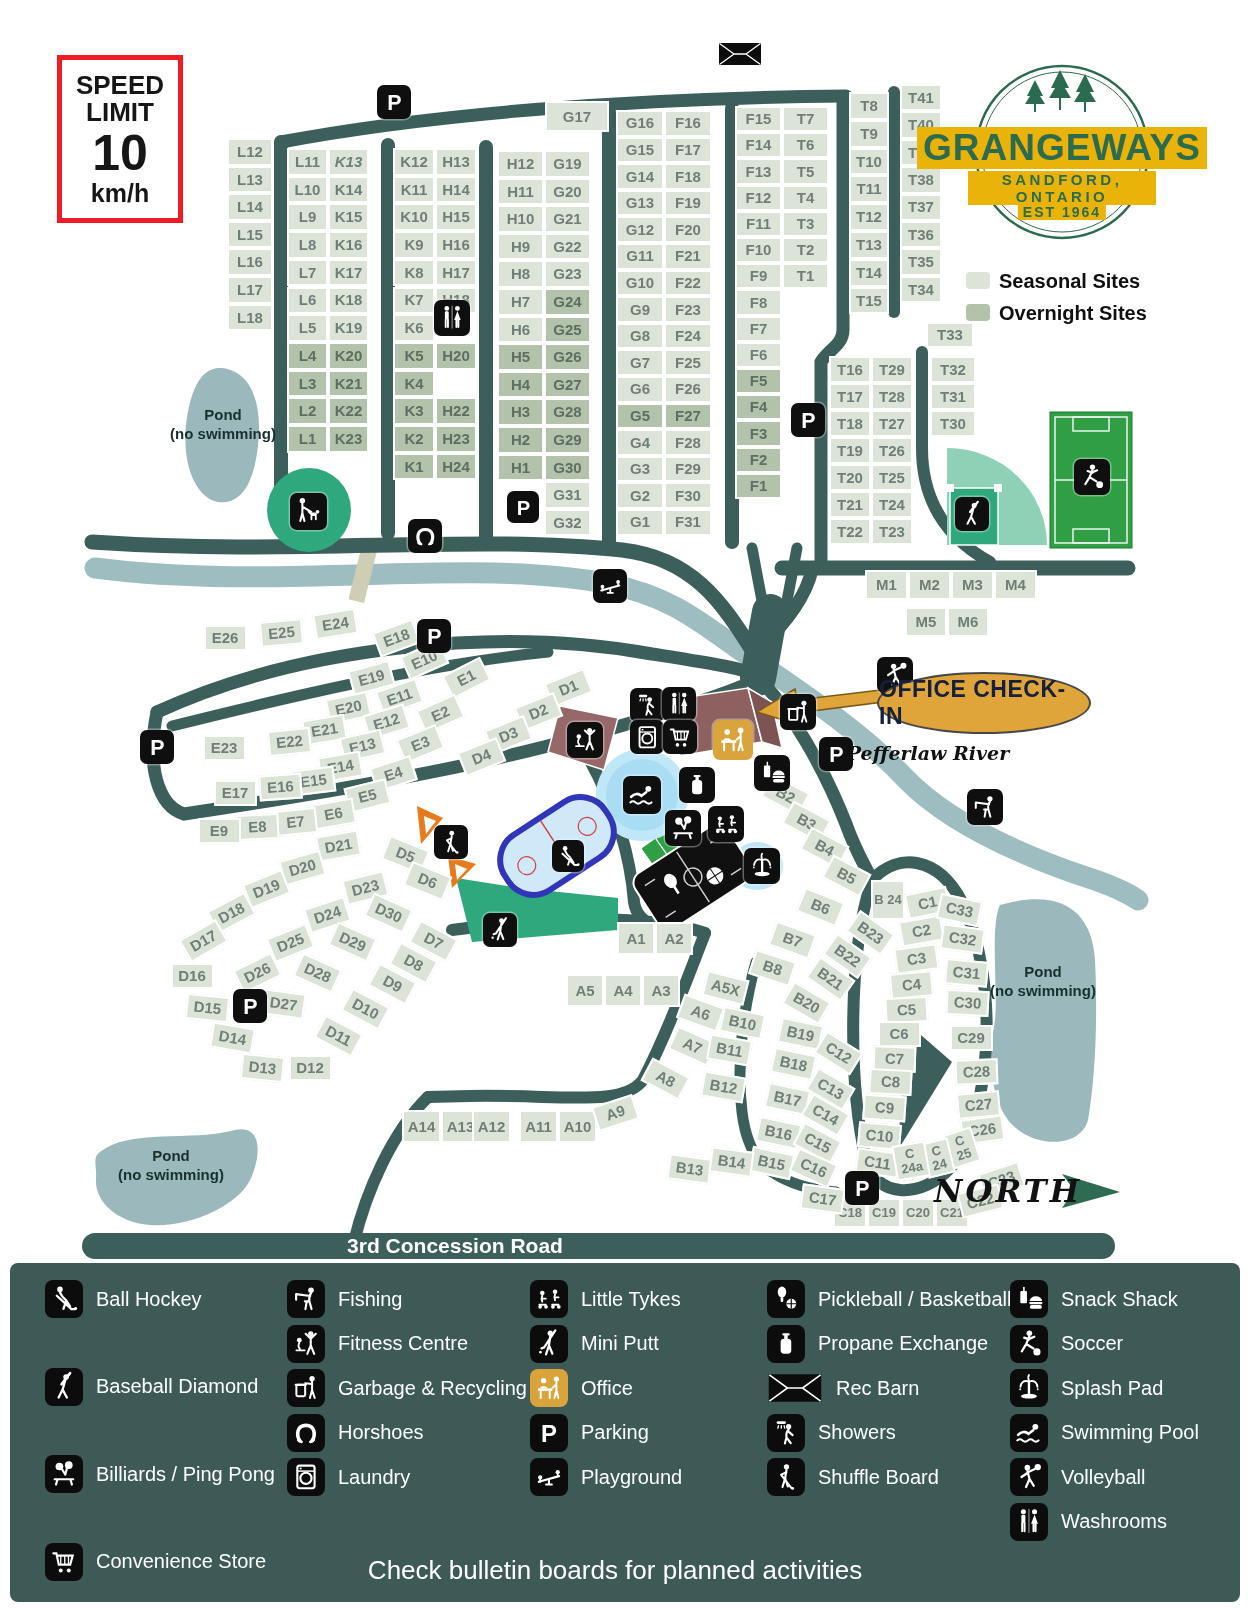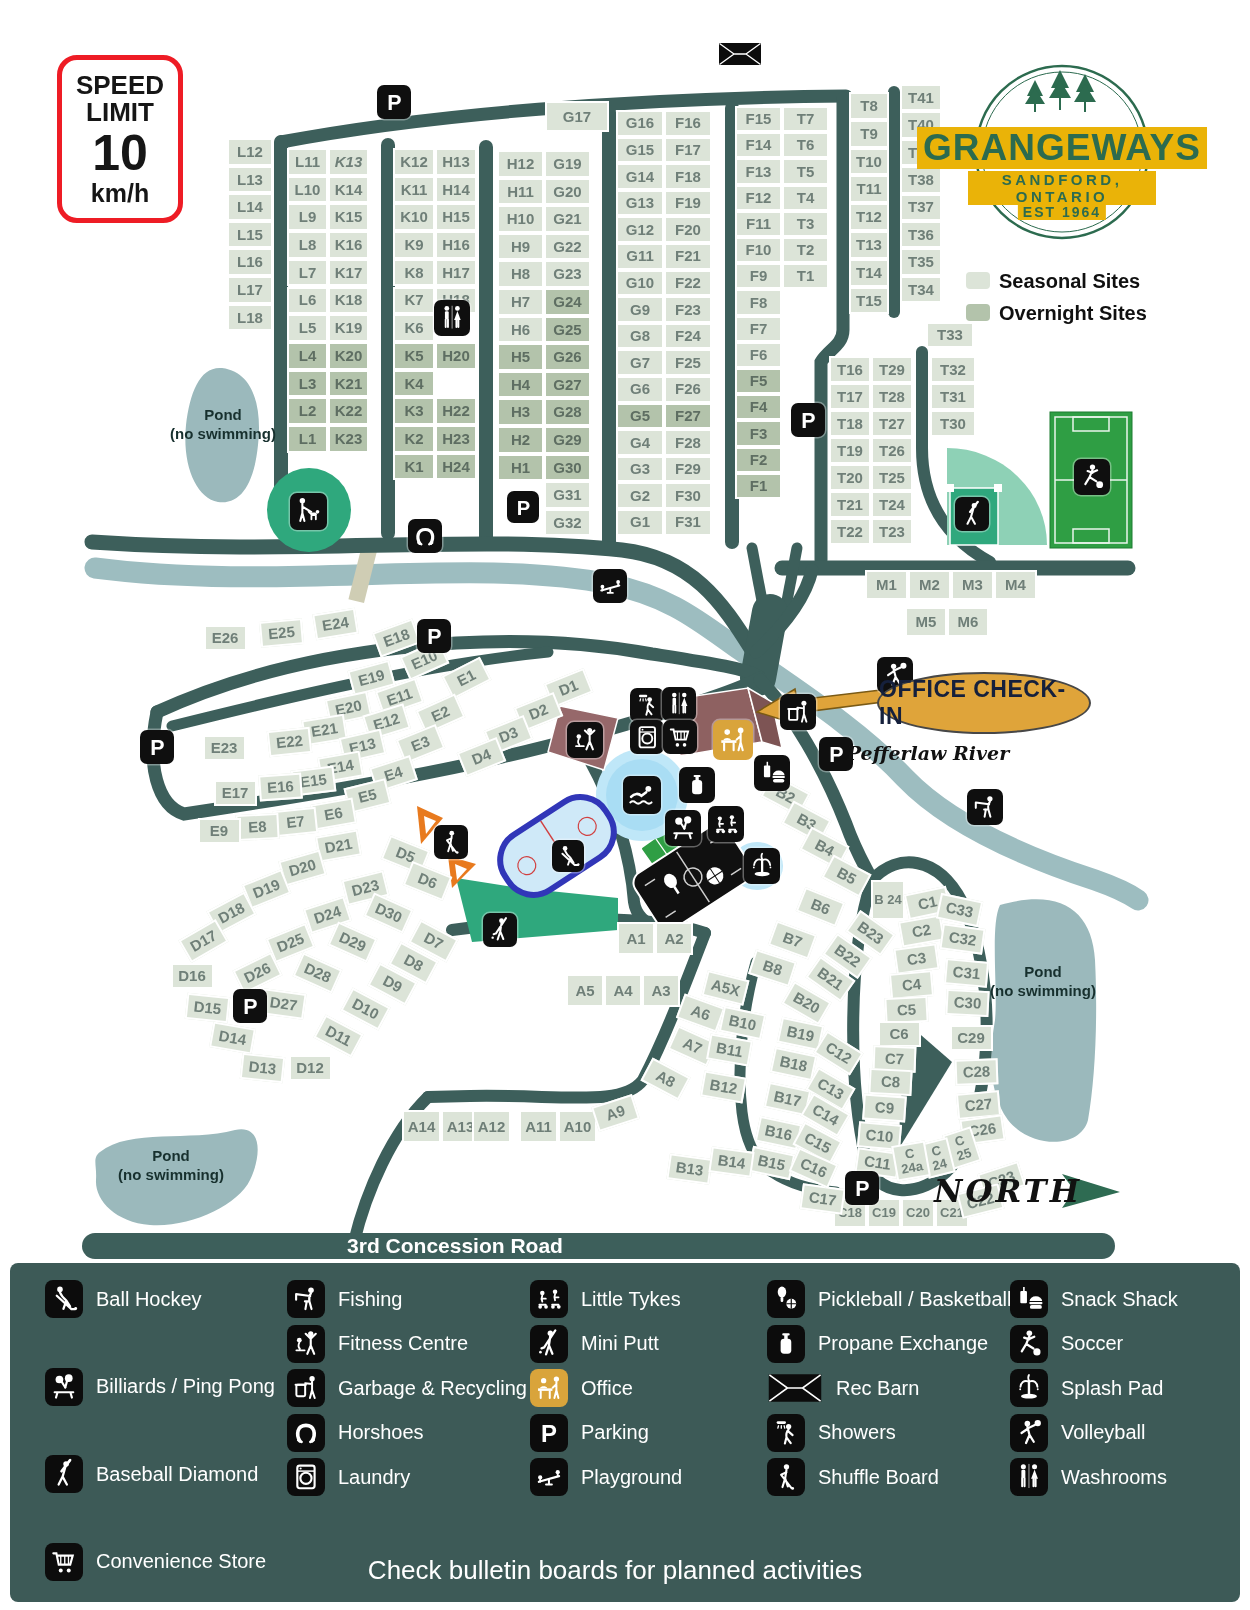--- a/index.html
+++ b/index.html
@@ -10,21 +10,21 @@
         font-size:15px;line-height:1.05;text-align:center;box-sizing:border-box;}
   .site.overnight{background:#b3c3ab;color:#5e6e62;}
   .micon{position:absolute;z-index:4;background:#0f0f0f;border-radius:7px;display:flex;
          align-items:center;justify-content:center;box-shadow:0 0 0 1.5px rgba(255,255,255,.35);}
   .micon svg{width:84%;height:84%;}
   .maplabel{position:absolute;z-index:5;transform:translate(-50%,-50%);white-space:nowrap;}
   .pond-label{z-index:3;text-align:center;font-size:15px;font-weight:bold;color:#17302e;line-height:1.25;}
   .pond-label span{display:block;}
   .script-label{font-family:"DejaVu Serif",serif;font-style:italic;font-weight:bold;color:#111;}
   #speed-sign{position:absolute;left:57px;top:55px;width:116px;height:158px;z-index:6;
-      background:#fff;border:5px solid #ee1c25;border-radius:20px;display:flex;flex-direction:column;
+      background:#fff;border:5px solid #ee1c25;border-radius:0;display:flex;flex-direction:column;
       align-items:center;justify-content:center;color:#161616;font-weight:bold;}
   #speed-sign .s1{font-size:26px;line-height:1.05;}
   #speed-sign .s2{font-size:50px;line-height:1.1;}
   #speed-sign .s3{font-size:25px;line-height:1;}
   .logo-text{position:absolute;z-index:6;transform:translate(-50%,-50%);background:#eab308;color:#2c6b4f;text-align:center;}
   #logo-name{font-size:37px;font-weight:bold;letter-spacing:1px;padding:0 6px;}
   #logo-loc{font-size:15px;font-weight:bold;letter-spacing:3.5px;padding:0 5px;}
   #logo-est{font-size:14px;font-weight:bold;letter-spacing:2px;padding:0 5px;}
   .swatch{position:absolute;z-index:6;width:24px;height:17px;border-radius:4px;}
   .swatch-label{position:absolute;z-index:6;font-size:20px;font-weight:bold;color:#101010;}
@@ -368,32 +368,32 @@
             <span class="lg-icon">
               <svg viewBox="0 0 24 24">
                 <use href="#i-ball-hockey"></use>
               </svg>
             </span>
             <span class="lg-label">Ball Hockey</span>
           </div>
           <div class="lg-item">
             <span class="lg-icon">
               <svg viewBox="0 0 24 24">
+                <use href="#i-baseball"></use>
+              </svg>
+            </span>
+            <span class="lg-label">Baseball Diamond</span>
+          </div>
+          <div class="lg-item">
+            <span class="lg-icon">
+              <svg viewBox="0 0 24 24">
                 <use href="#i-billiards"></use>
               </svg>
             </span>
             <span class="lg-label">Billiards / Ping Pong</span>
-          </div>
-          <div class="lg-item">
-            <span class="lg-icon">
-              <svg viewBox="0 0 24 24">
-                <use href="#i-baseball"></use>
-              </svg>
-            </span>
-            <span class="lg-label">Baseball Diamond</span>
           </div>
           <div class="lg-item">
             <span class="lg-icon">
               <svg viewBox="0 0 24 24">
                 <use href="#i-cart"></use>
               </svg>
             </span>
             <span class="lg-label">Convenience Store</span>
           </div>
           <div class="lg-item">
@@ -548,20 +548,28 @@
             </span>
             <span class="lg-label">Soccer</span>
           </div>
           <div class="lg-item">
             <span class="lg-icon">
               <svg viewBox="0 0 24 24">
                 <use href="#i-splash"></use>
               </svg>
             </span>
             <span class="lg-label">Splash Pad</span>
+          </div>
+          <div class="lg-item">
+            <span class="lg-icon">
+              <svg viewBox="0 0 24 24">
+                <use href="#i-swim"></use>
+              </svg>
+            </span>
+            <span class="lg-label">Swimming Pool</span>
           </div>
           <div class="lg-item">
             <span class="lg-icon">
               <svg viewBox="0 0 24 24">
                 <use href="#i-volleyball"></use>
               </svg>
             </span>
             <span class="lg-label">Volleyball</span>
           </div>
           <div class="lg-item">

